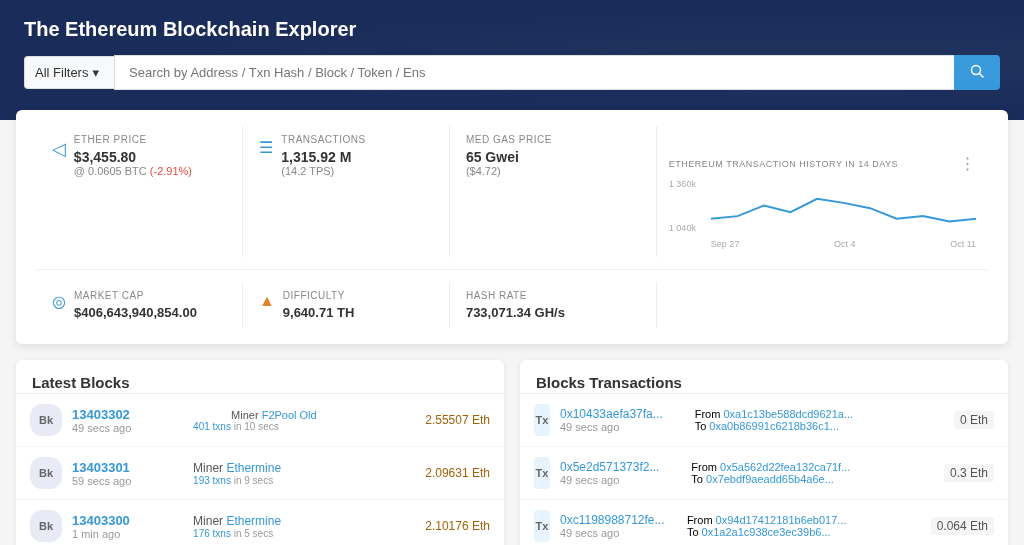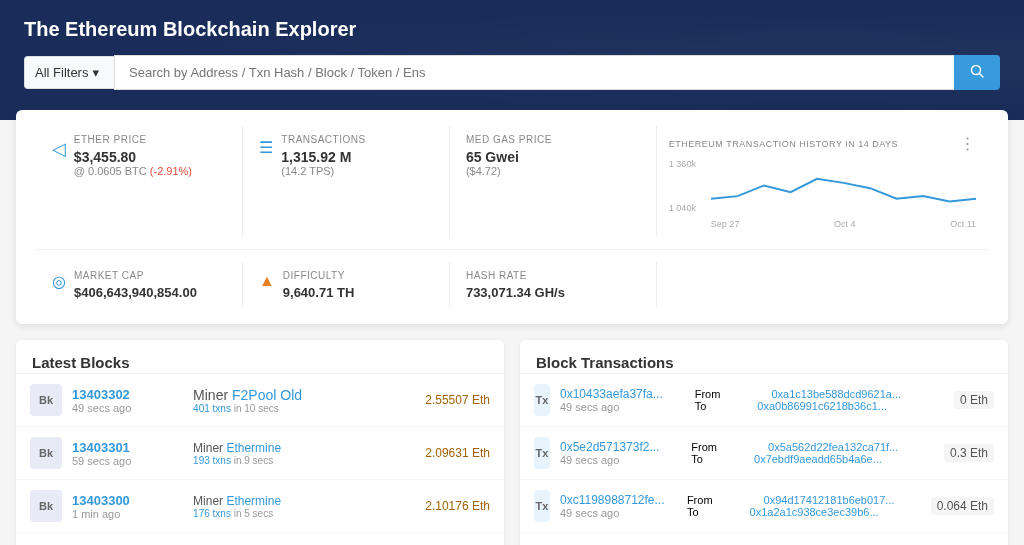--- a/index.html
+++ b/index.html
@@ -94,20 +94,21 @@
     }
     .chart-title {
       font-size: 9px;
       color: #888;
       text-transform: uppercase;
       letter-spacing: 0.5px;
       margin-bottom: 6px;
       display: flex;
       justify-content: space-between;
       align-items: center;
+      margin-top: 20px;
     }
     .chart-container {
       position: relative;
       height: 70px;
     }
     .chart-labels-y {
       position: absolute;
       left: 0;
       top: 0;
       bottom: 16px;
@@ -167,21 +168,21 @@
       gap: 10px;
     }
     .block-icon {
       background: #e8eaf6;
       color: #666;
       width: 32px;
       height: 32px;
       display: flex;
       align-items: center;
       justify-content: center;
-      border-radius: 4px;
+      border-radius: 12px;
       font-size: 11px;
       font-weight: bold;
       flex-shrink: 0;
     }
     .block-info { flex: 1; min-width: 0; }
     .block-number { color: #3498db; font-weight: bold; font-size: 13px; cursor: pointer; }
     .block-time { color: #999; font-size: 11px; }
     .block-txns { color: #3498db; font-size: 10px; cursor: pointer; }
     .block-reward { color: #a16207; font-size: 12px; text-align: right; white-space: nowrap; }
 
@@ -202,21 +203,21 @@
       align-items: center;
       justify-content: center;
       border-radius: 4px;
       font-size: 11px;
       font-weight: bold;
       flex-shrink: 0;
     }
     .tx-info { flex: 1; min-width: 0; }
     .tx-hash { color: #3498db; font-size: 12px; cursor: pointer; }
     .tx-time { color: #999; font-size: 11px; }
-    .tx-addr { color: #3498db; cursor: pointer; margin-left: 48px; }
+    .tx-addr { color: #3498db; cursor: pointer; }
     .tx-value { color: #555; font-size: 12px; text-align: right; white-space: nowrap; background: #f5f5f5; padding: 2px 6px; border-radius: 3px; }
 
     .miner-link { color: #3498db; cursor: pointer; }
 
     .three-dots {
       color: #999;
       cursor: pointer;
       font-size: 16px;
     }
   </style>
@@ -323,21 +324,21 @@
   <div class="panel">
     <div class="panel-header">Latest Blocks</div>
 
     <div class="block-row">
       <div class="block-icon">Bk</div>
       <div class="block-info">
         <div class="block-number">13403302</div>
         <div class="block-time">49 secs ago</div>
       </div>
       <div style="flex:2; min-width:0;">
-        <div style="font-size:14px; color:#555;">Miner <span class="miner-link">F2Pool Old</span></div>
+        <div style="font-size:11px; color:#555;margin-left:38px;">Miner <span class="miner-link">F2Pool Old</span></div>
         <div class="block-txns"><span>401 txns</span> <span style="color:#999;">in 10 secs</span></div>
       </div>
       <div class="block-reward">2.55507 Eth</div>
     </div>
 
     <div class="block-row">
       <div class="block-icon">Bk</div>
       <div class="block-info">
         <div class="block-number">13403301</div>
         <div class="block-time">59 secs ago</div>
@@ -365,21 +366,21 @@
     <div class="block-row">
       
       
       
       
     </div>
 
   </div>
 
   <div class="panel">
-    <div class="panel-header">Block Transactions</div>
+    <div class="panel-header">Blocks Transactions</div>
 
     <div class="tx-row">
       <div class="tx-icon">Tx</div>
       <div class="tx-info">
         <div class="tx-hash">0x10433aefa37fa...</div>
         <div class="tx-time">49 secs ago</div>
       </div>
       <div style="flex:2; min-width:0; font-size:11px;">
         <div>From <span class="tx-addr">0xa1c13be588dcd9621a...</span></div>
         <div>To <span class="tx-addr">0xa0b86991c6218b36c1...</span></div>

